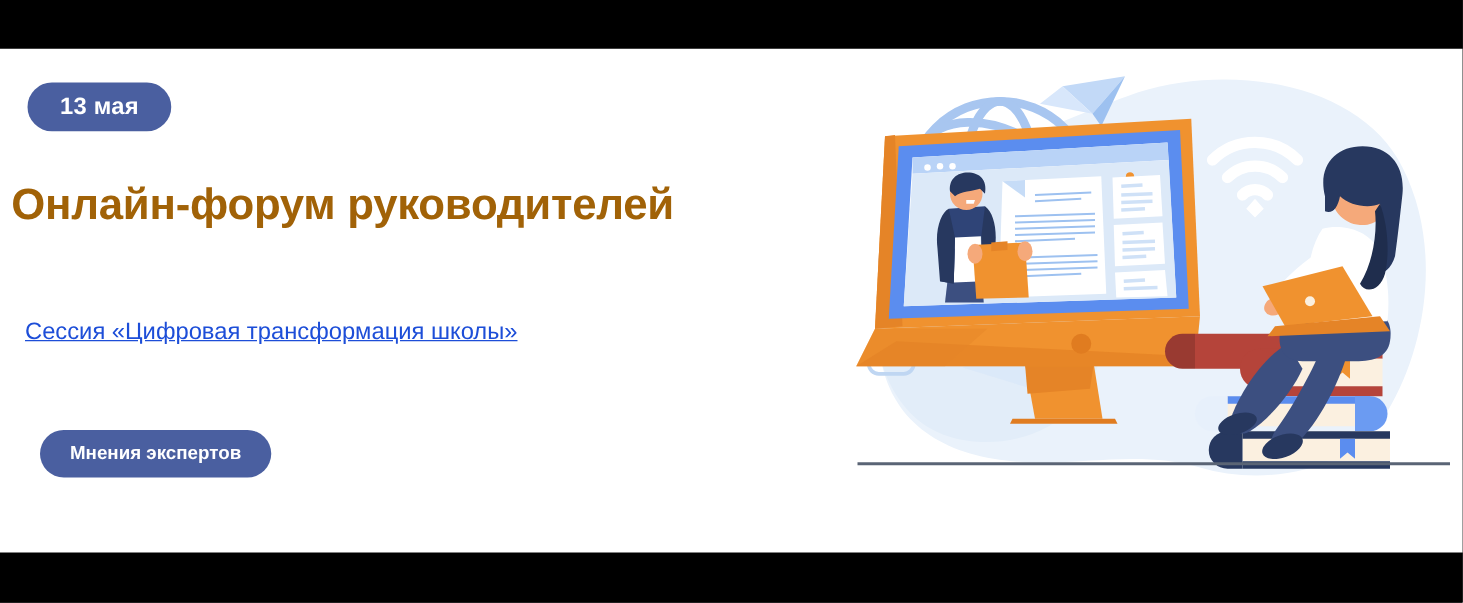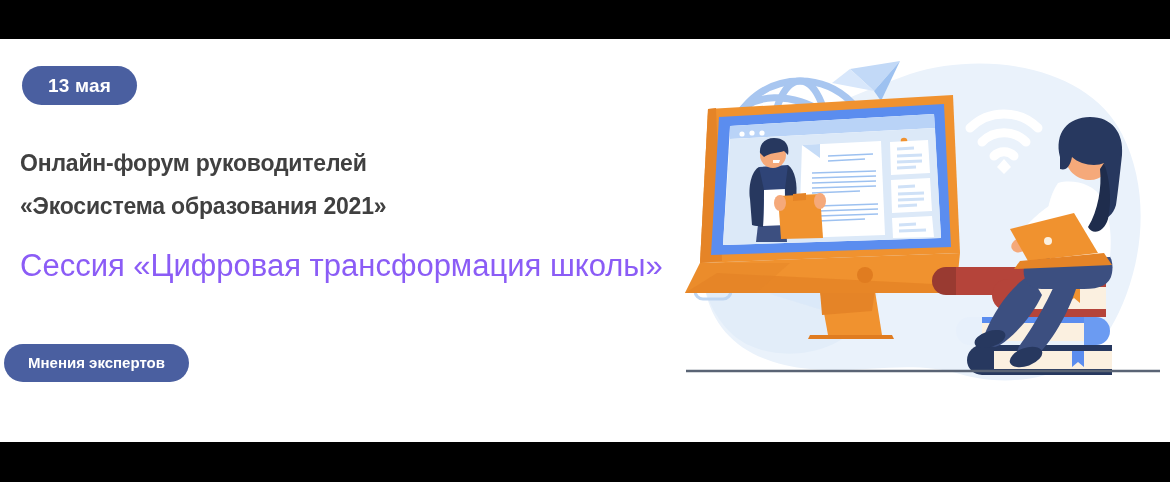--- a/index.html
+++ b/index.html
@@ -55,46 +55,47 @@
     font-size: 19px;
     font-weight: bold;
     line-height: 39px;
     letter-spacing: 0.2px;
     white-space: nowrap;
     box-sizing: border-box;
   }
 
   .headline {
     position: absolute;
-    left: 20px;
+    left: 9px;
     top: 103px;
     width: 640px;
-    color: #404040;
-    font-size: 23px;
+    color: #a16207;
+    font-size: 35px;
     font-weight: bold;
     line-height: 43px;
     letter-spacing: -0.2px;
   }
   .headline .hl-line { display: block; white-space: nowrap; }
 
   .subtitle {
     position: absolute;
     left: 20px;
     top: 211px;
     width: 660px;
-    color: #8b5cf6;
-    font-size: 31px;
+    color: #1d4ed8;
+    font-size: 19px;
     font-weight: normal;
     line-height: 32px;
     white-space: nowrap;
+    text-decoration: underline;
   }
 
   .tag-row {
     position: absolute;
-    left: 4px;
+    left: 32px;
     top: 305px;
     display: flex;
     gap: 12px;
     align-items: center;
   }
   .tag-pill {
     height: 38px;
     padding: 0 24px;
     border-radius: 19px;
     background: #4a5fa0;
@@ -123,21 +124,20 @@
 
   <div class="bar bar-top"></div>
   <div class="bar bar-bottom"></div>
 
   <div class="stage">
 
     <div class="date-badge">13 мая</div>
 
     <div class="headline">
       <span class="hl-line">Онлайн-форум руководителей</span>
-      <span class="hl-line">«Экосистема образования 2021»</span>
     </div>
 
     <div class="subtitle">Сессия «Цифровая трансформация школы»</div>
 
     <div class="tag-row">
       <div class="tag-pill">Мнения экспертов</div>
     </div>
 
     <div class="illustration">
       <svg width="510" height="403" viewBox="0 0 510 403" xmlns="http://www.w3.org/2000/svg">

